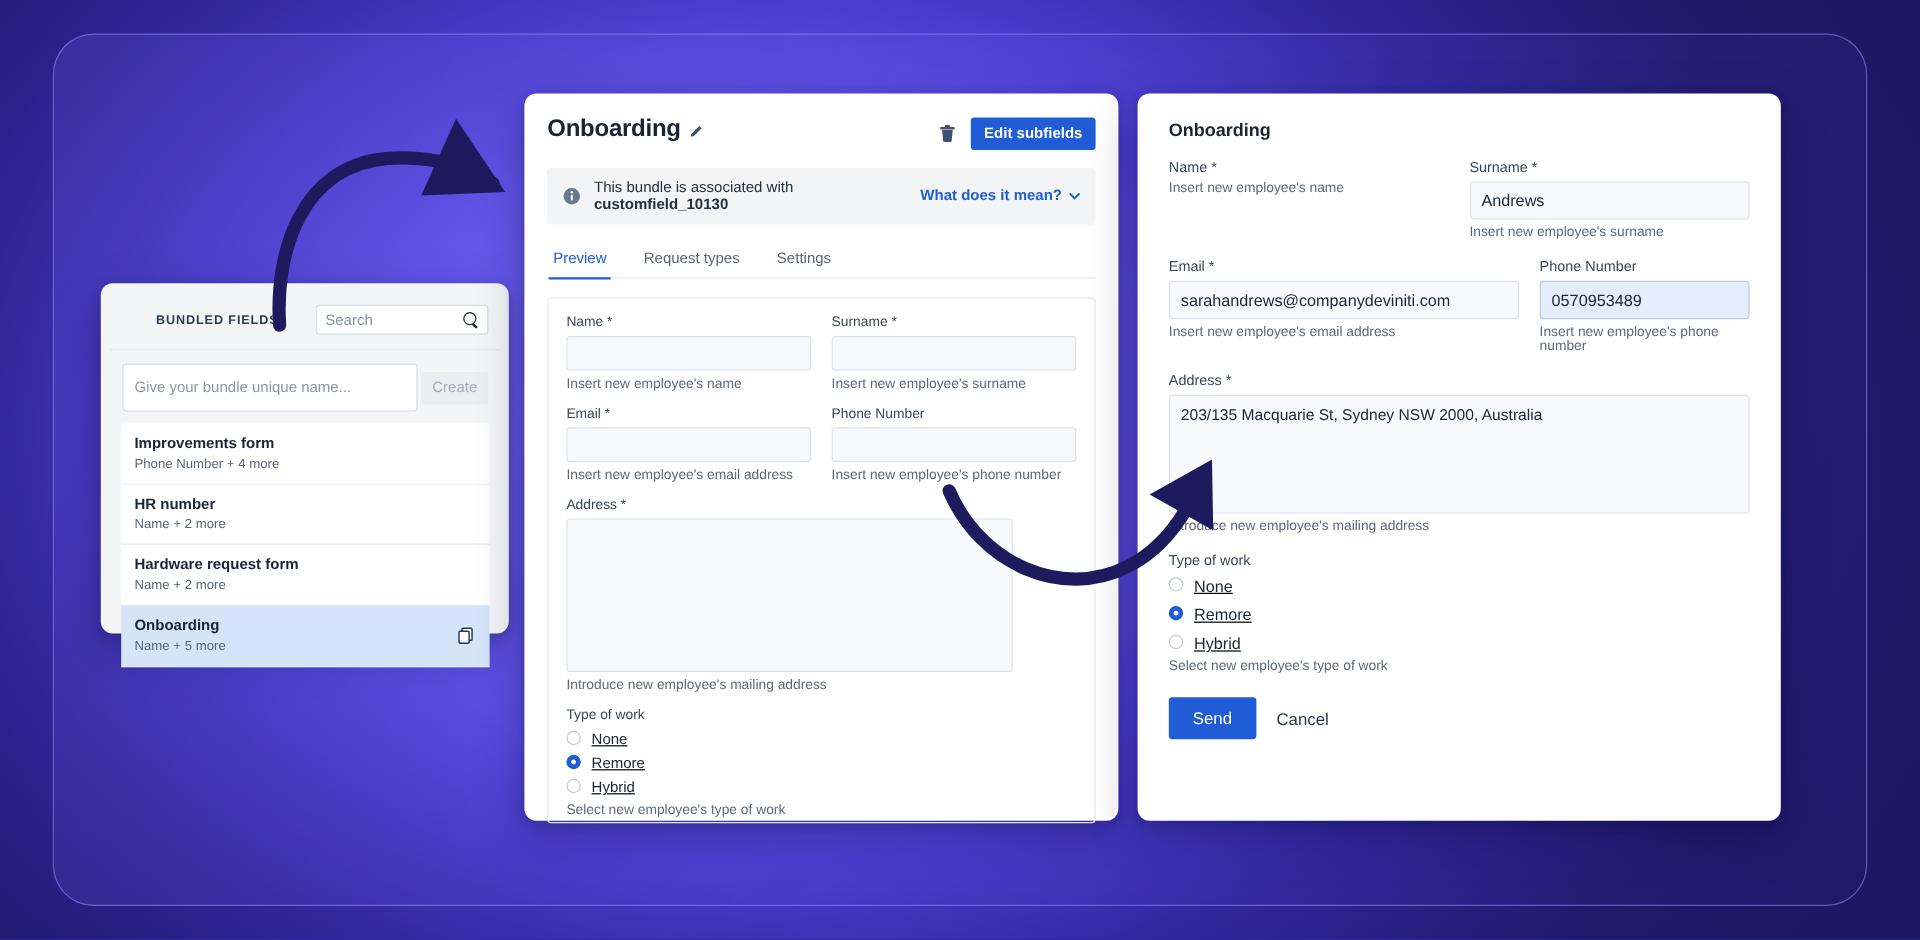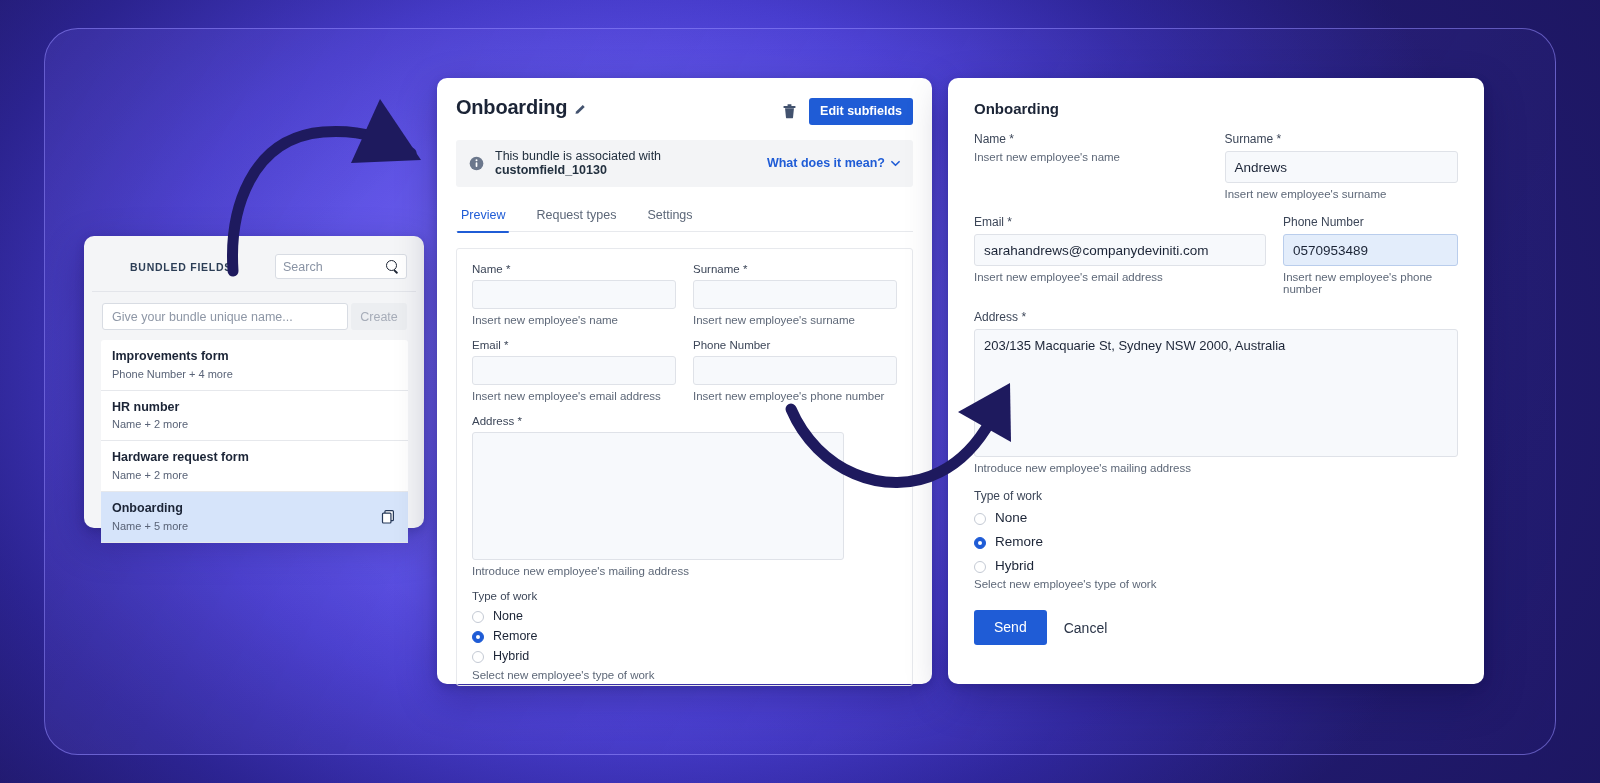--- a/index.html
+++ b/index.html
@@ -56,41 +56,41 @@
     display: flex; align-items: center; justify-content: space-between;
     padding: 10px 9px 12px 10px;
     border-bottom: 1px solid #e3e5ea;
   }
   #left-head-title {
     font-size: 10.5px; font-weight: 700; letter-spacing: 0.75px;
     color: #2c3e56; text-transform: uppercase; padding-left: 28px;
   }
   #search-box {
     display: flex; align-items: center; gap: 6px;
-    width: 132px; height: 25px;
+    width: 144px; height: 25px;
     background: #fff; border: 1px solid #d8dce3; border-radius: 3px;
     padding: 0 7px;
   }
   #search-input-text { flex: 1; font-size: 12.5px; color: #8993a4; }
   .mag {
     width: 13px; height: 13px; flex: none; position: relative;
   }
   .mag::before {
     content: ""; position: absolute; left: 0; top: 0;
     width: 9px; height: 9px; border: 1.6px solid #1c2433; border-radius: 50%;
   }
   .mag::after {
     content: ""; position: absolute; left: 8px; top: 8.5px;
     width: 5px; height: 1.7px; background: #1c2433; transform: rotate(42deg);
     transform-origin: left center; border-radius: 1px;
   }
 
   #create-row { display: flex; align-items: center; padding: 11px 9px 10px 10px; gap: 0; }
   #bundle-name-input {
-    flex: 1; height: 27px; background: #fff;
+    flex: 1; height: 40px; background: #fff;
     border: 1px solid #d8dce3; border-radius: 3px;
     font-size: 12.5px; color: #8e97a6;
     display: flex; align-items: center; padding: 0 9px;
   }
   #create-button {
     width: 56px; height: 27px; display: flex; align-items: center; justify-content: center;
     font-size: 12.5px; color: #a6acb8; background: #eceef1; border-radius: 3px; margin-left: 3px;
   }
 
   #bundle-list { padding: 0 8px 6px 9px; }
@@ -169,21 +169,21 @@
   }
   .f-textarea {
     background: #f7f9fc; border: 1px solid #dfe2e8; border-radius: 3px;
     padding: 8px 9px; font-size: 13px; color: #1b2436;
   }
   .f-row { display: flex; gap: 17px; }
   .f-col { flex: 1; min-width: 0; }
   .f-block { margin-bottom: 13px; }
 
   .radio-group-label { font-size: 11.5px; color: #3c4658; margin-bottom: 7px; }
-  .radio-item { display: flex; align-items: flex-end; gap: 9px; margin-bottom: 6px; }
+  .radio-item { display: flex; align-items: flex-start; gap: 9px; margin-bottom: 6px; text-decoration: underline; }
   .radio {
     width: 12px; height: 12px; border-radius: 50%;
     border: 1.5px solid #c4cad4; background: #fff; flex: none;
     position: relative;
   }
   .radio.on { border-color: #1f5cd6; background: #1f5cd6; }
   .radio.on::after {
     content: ""; position: absolute; left: 50%; top: 50%;
     transform: translate(-50%,-50%);
     width: 4px; height: 4px; border-radius: 50%; background: #fff;
@@ -384,21 +384,21 @@
     </div>
     <div class="f-col">
       <div class="f-label"><span>Phone Number</span></div>
       <div class="f-input focused">0570953489</div>
       <div class="f-hint">Insert new employee's phone number</div>
     </div>
   </div>
 
   <div class="f-block">
     <div class="f-label"><span>Address</span> <span class="req">*</span></div>
-    <div class="f-textarea" style="height:128px">203/135 Macquarie St, Sydney NSW 2000, Australia</div>
+    <div class="f-textarea" style="height:99px">203/135 Macquarie St, Sydney NSW 2000, Australia</div>
     <div class="f-hint">Introduce new employee's mailing address</div>
   </div>
 
   <div>
     <div class="radio-group-label" style="font-size:12px">Type of work</div>
     <div class="radio-item" style="margin-bottom:9px">
       <div class="radio"></div>
       <div class="radio-label" style="font-size:13.5px">None</div>
     </div>
     <div class="radio-item" style="margin-bottom:9px">

